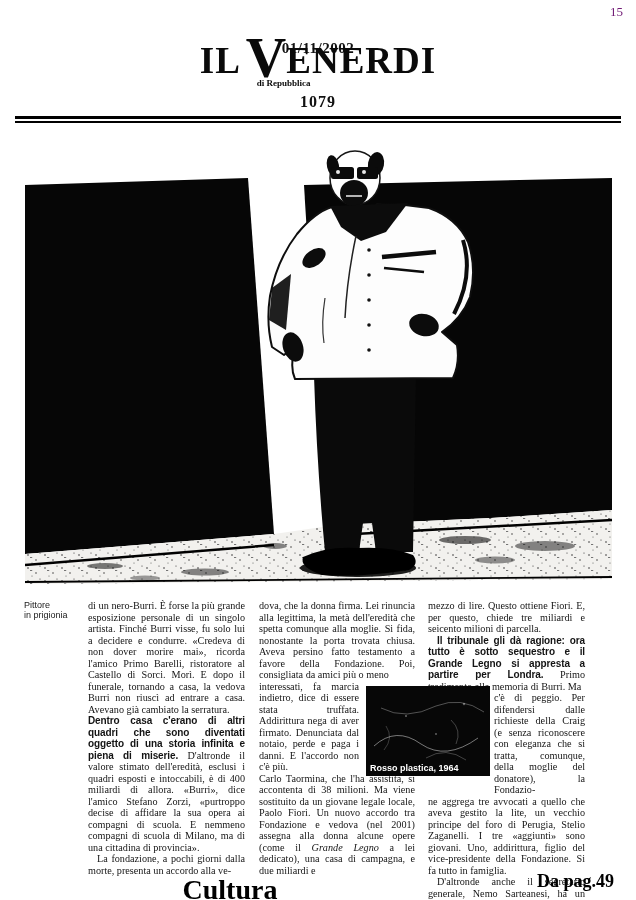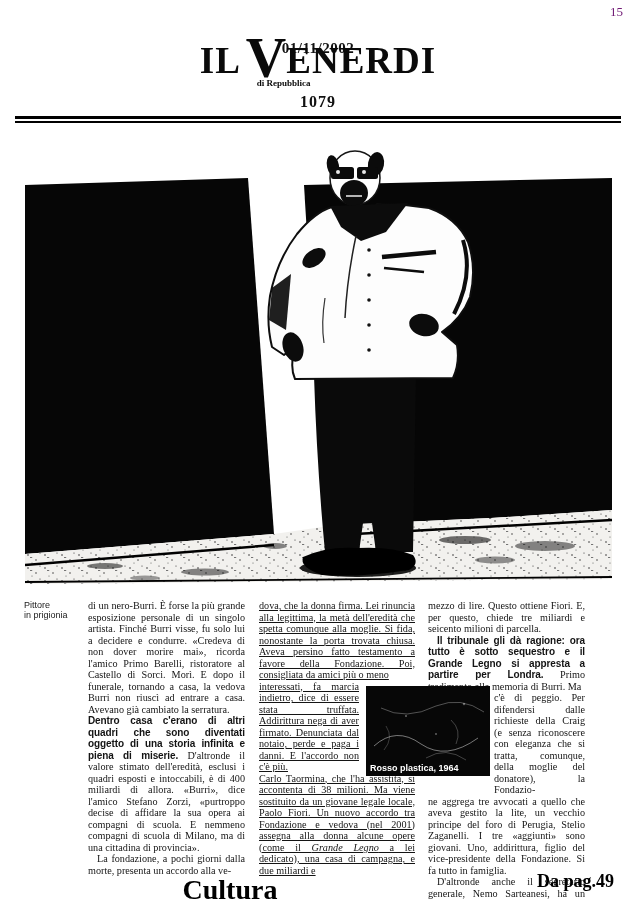--- a/index.html
+++ b/index.html
@@ -30,21 +30,21 @@
   .photo { position:absolute; top:148px; left:25px; width:588px; height:445px; }
 
   
   .article { position:absolute; top:600px; left:24px; width:590px; height:300px; }
   .col { position:absolute; top:0; font-size:10.2px; line-height:11.5px;
          text-align:justify; color:#141414; }
   .capcol { left:0; width:58px; font-family:"Liberation Sans", sans-serif;
             font-size:8.5px; line-height:10.4px; text-align:left; color:#1a1a1a; }
   .capcol .cap-title { font-weight:normal; font-size:9px; white-space:pre-line; }
   .col1 { left:64px;  width:157px; }
-  .col2 { left:235px; width:156px;text-decoration:underline; }
+  .col2 { left:235px; width:156px; }
   .col3 { left:404px; width:157px; }
   .lead { font-family:"Liberation Sans", sans-serif; font-weight:bold;
           font-size:10px; letter-spacing:-0.1px; }
   .indent { text-indent:9px; }
   .narrow2 { width:100px; }
   .narrow3 { margin-left:66px; }
   .ital { font-style:italic; }
 
   
   .inset { position:absolute; left:342px; top:86px; width:124px; height:90px;

